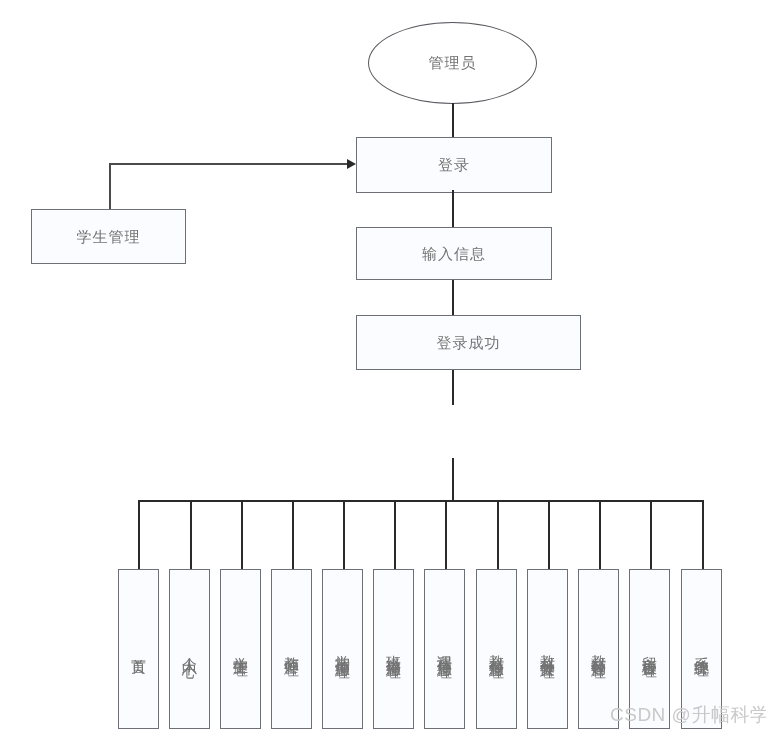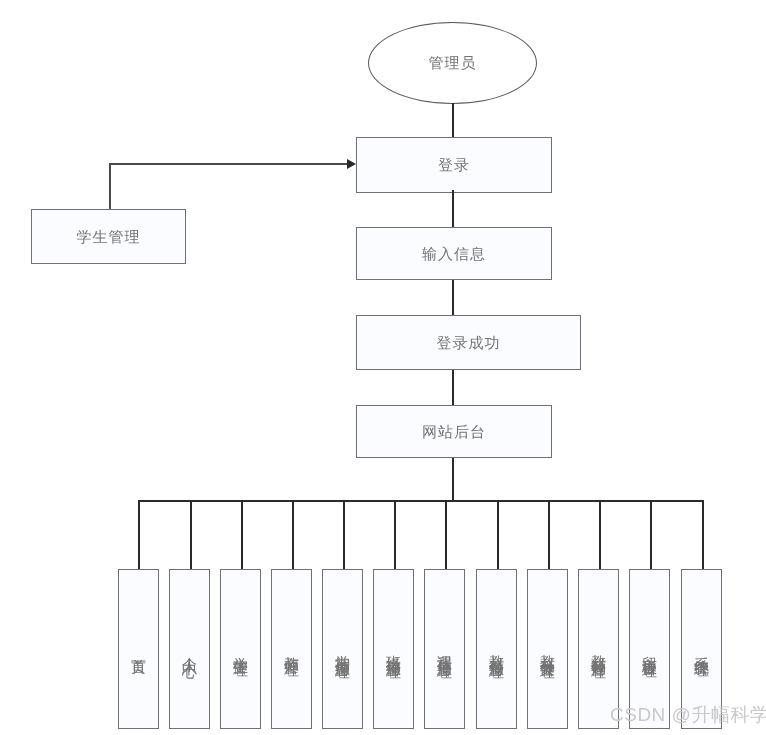--- a/index.html
+++ b/index.html
@@ -99,23 +99,20 @@
   </div>
 
   <div class="conn v" style="left:452px; top:280px; height:35px;"></div>
 
   <div class="node" style="left:356px; top:315px; width:225px; height:55px;">
     <span class="node-label">登录成功</span>
   </div>
 
   <div class="conn v" style="left:452px; top:370px; height:35px;"></div>
 
-  <div class="node" style="left:356px; top:405px; width:196px; height:53px;">
-    <span class="node-label">网站后台</span>
-  </div>
 
   <div class="node" style="left:31px; top:209px; width:155px; height:55px;">
     <span class="node-label">学生管理</span>
   </div>
 
   <div class="conn v thin" style="left:109px; top:163px; height:46px;"></div>
 
   <div class="conn h thin" style="left:109px; top:163px; width:239px;"></div>
   <div class="arrowhead" style="left:347px; top:159px;"></div>
 

